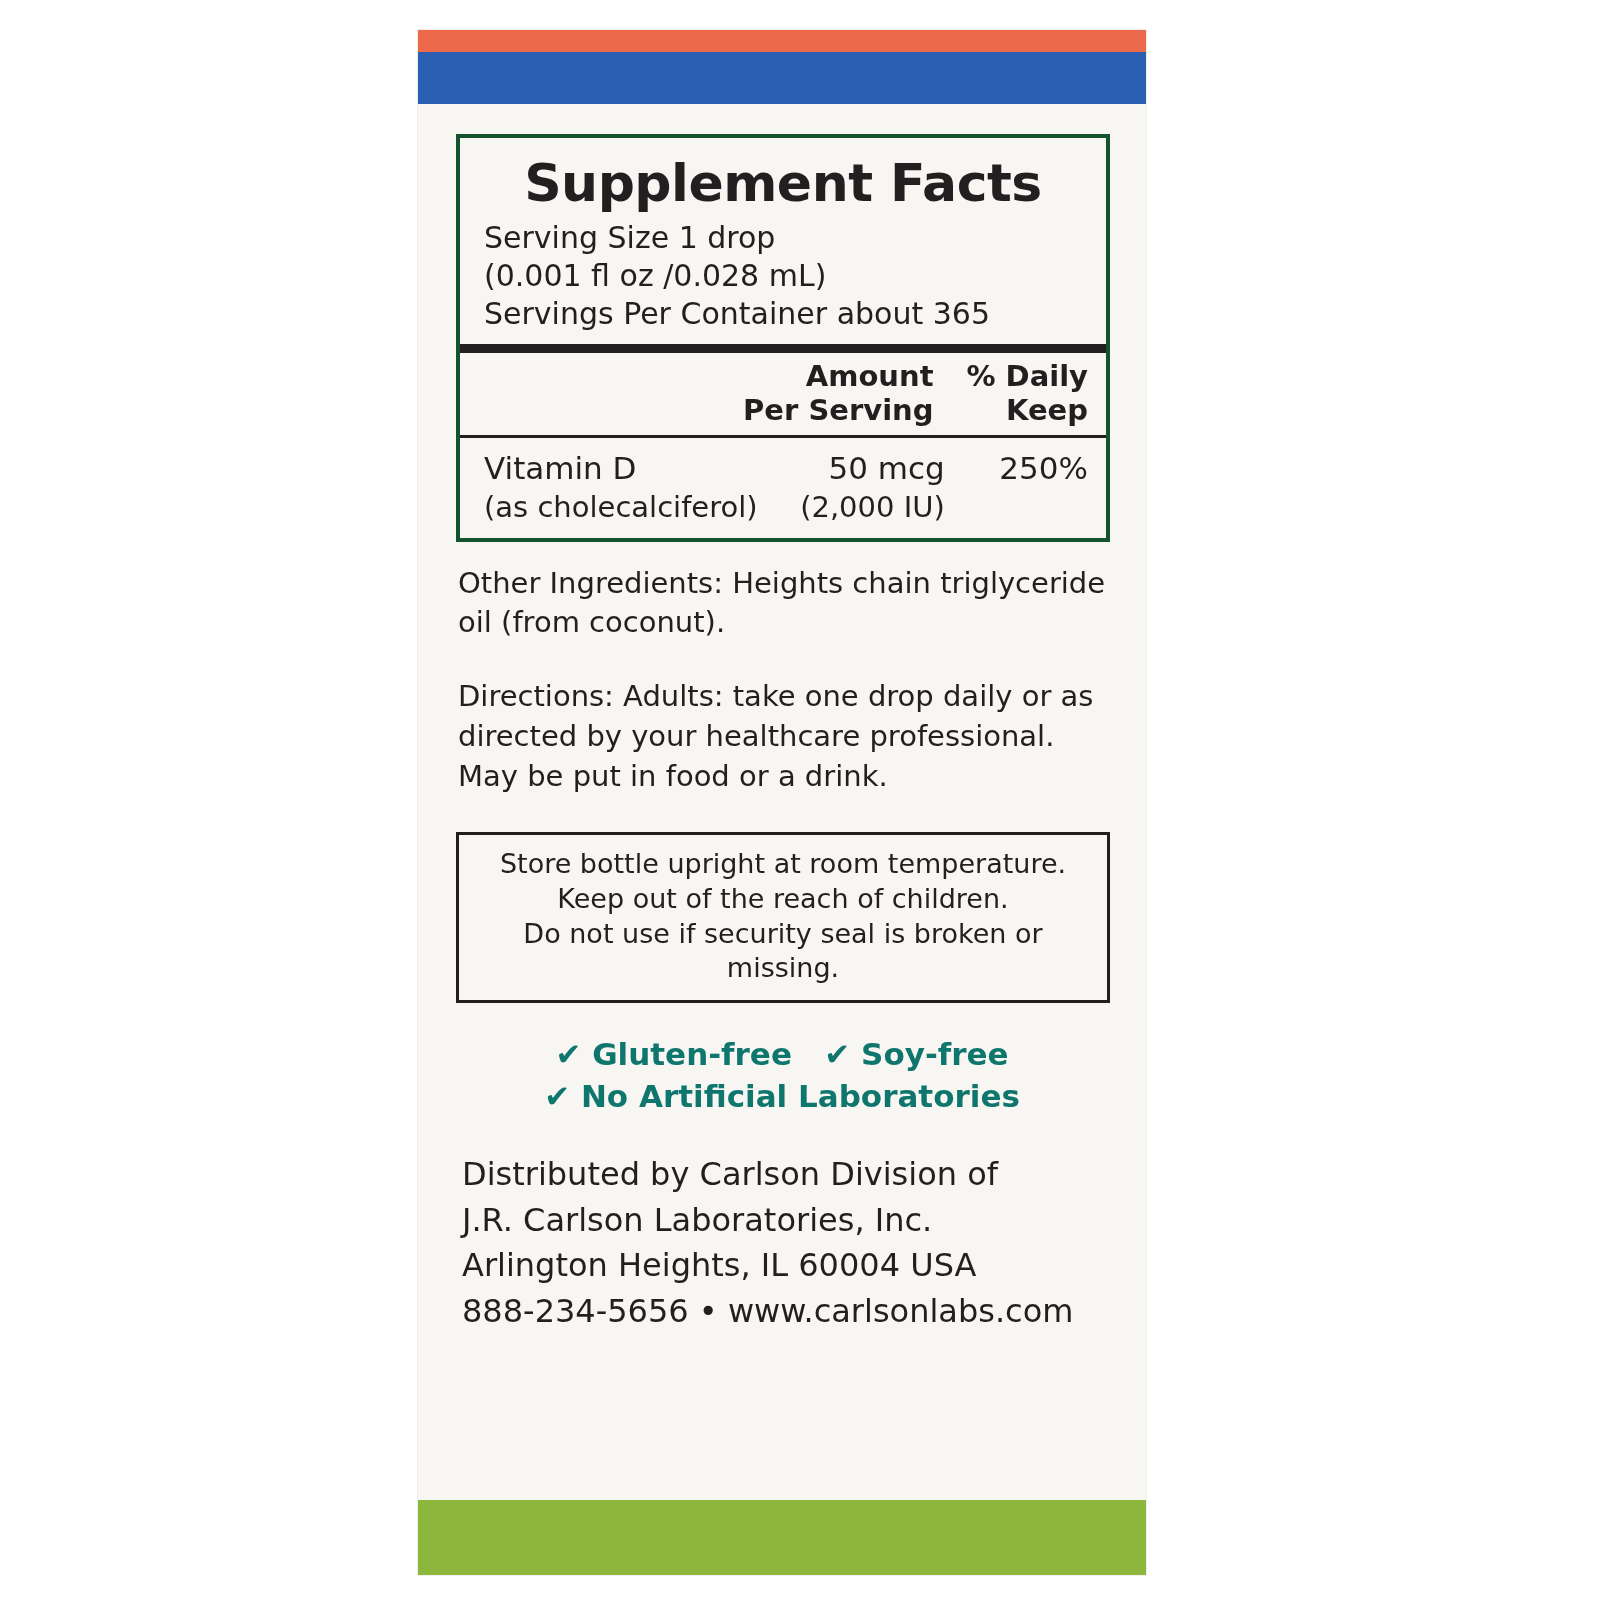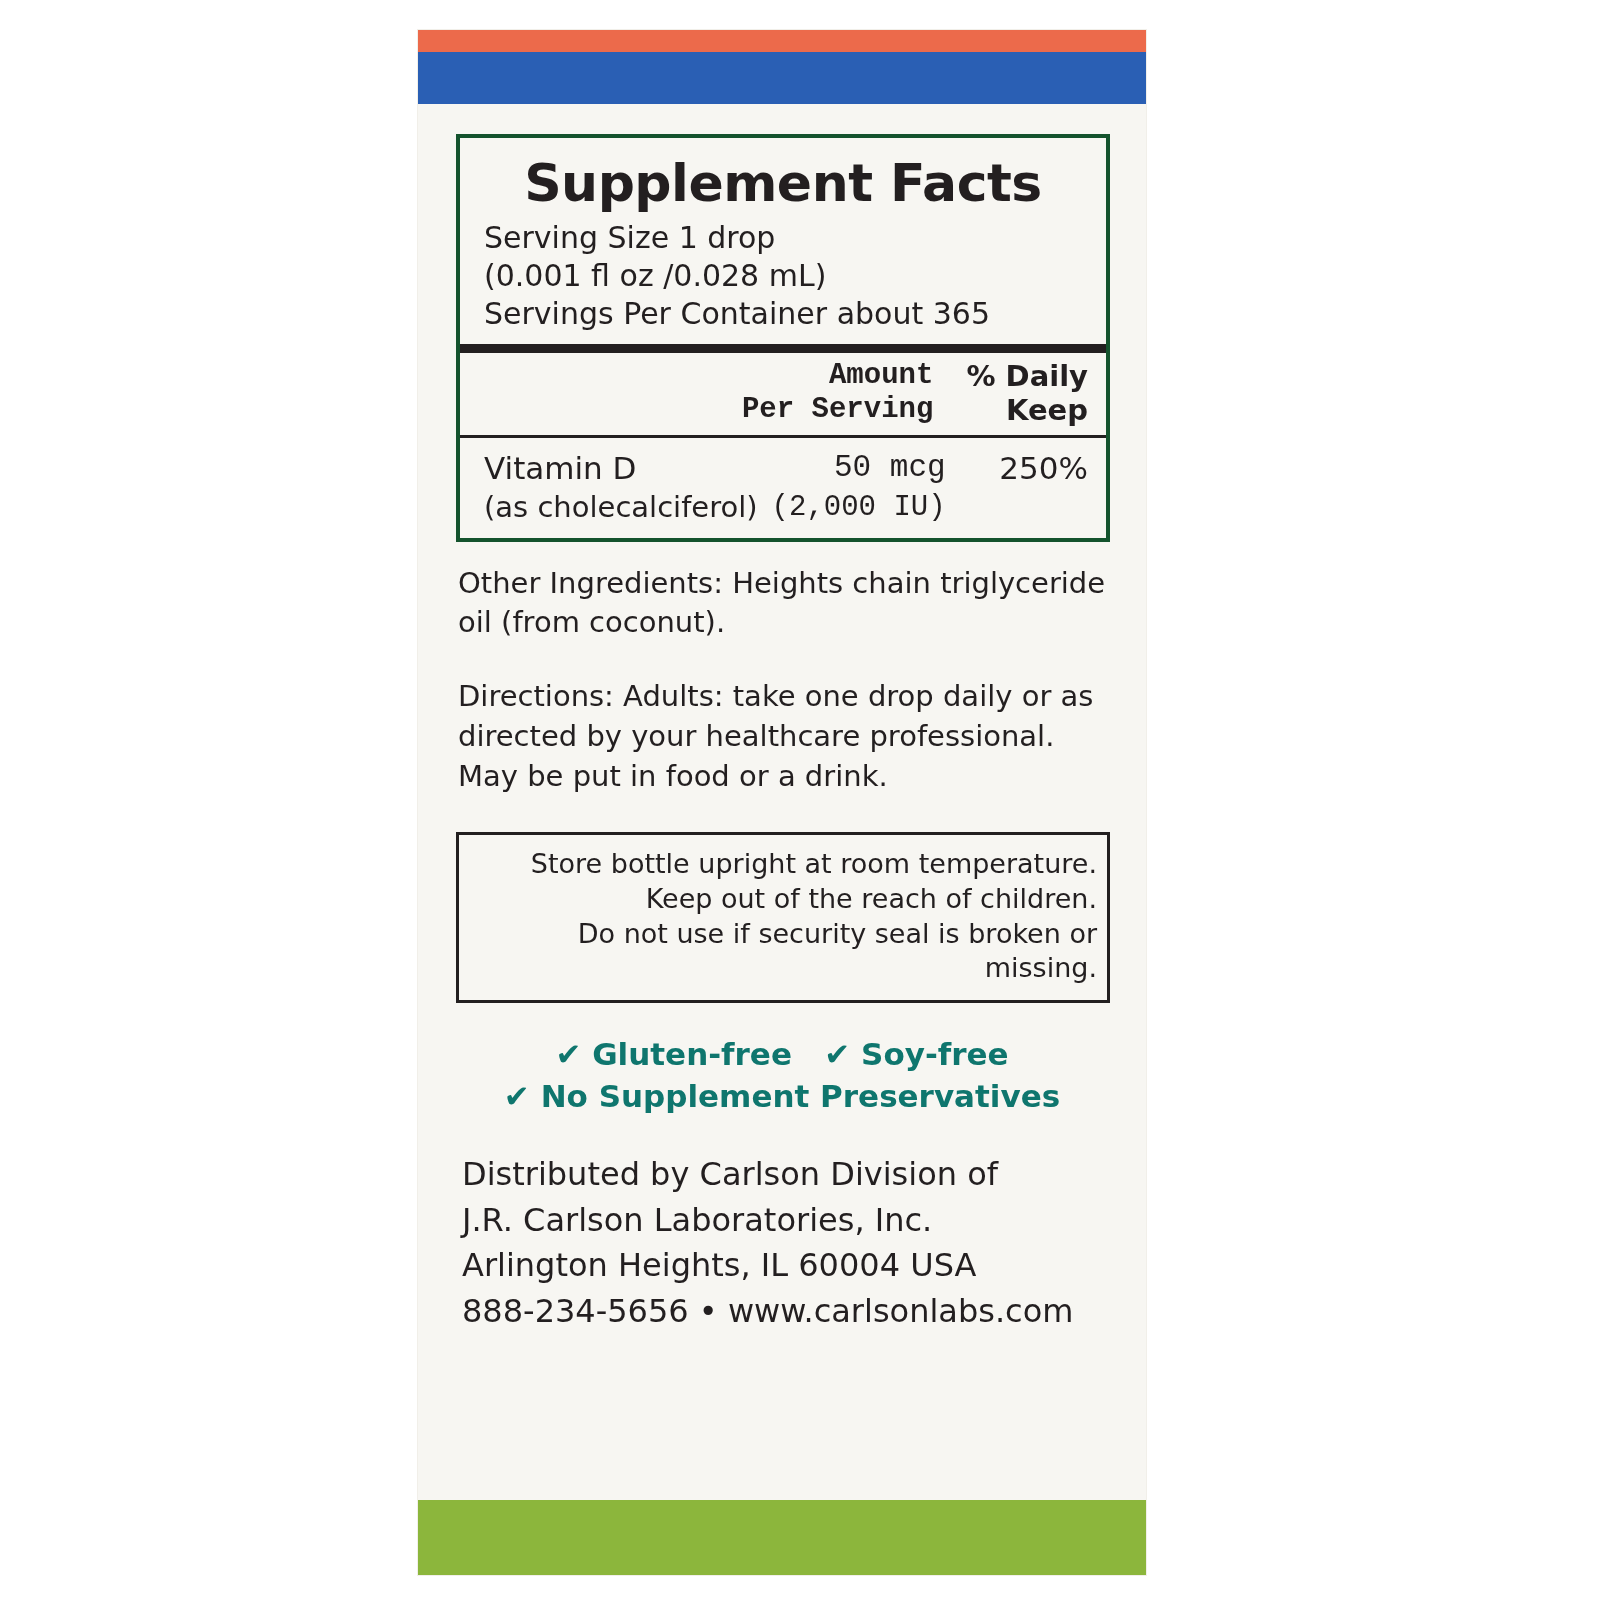--- a/index.html
+++ b/index.html
@@ -99,21 +99,21 @@
     vertical-align: top;
     padding: 0;
   }
   .hdr-row td {
     font-weight: bold;
     text-align: right;
     padding: 6px 0 8px 0;
     line-height: 1.18;
   }
   .hdr-spacer { width: 332px; }
-  .hdr-amount { width: 228px; padding-right: 18px !important; font-family: Liberation Mono, monospace; }
+  .hdr-amount { width: 228px; padding-right: 18px !important; }
   .hdr-dv { width: 150px; padding-right: 18px !important; }
 
   .nutrient-row td {
     padding-top: 10px;
     padding-bottom: 12px;
     line-height: 1.3;
     font-size: 31px;
     margin-top: 27px;
   }
   .nutrient-name { padding-left: 24px !important; text-align: left; }
@@ -130,21 +130,21 @@
     margin: 36px 36px 0 40px;
     font-size: 29px;
     line-height: 1.37;
   }
   .directions b { font-weight: normal; }
 
   .store-box {
     margin: 36px 36px 0 38px;
     border: 3px solid #231f20;
     padding: 12px 10px 14px 10px;
-    text-align: right;
+    text-align: center;
     font-size: 27px;
     line-height: 1.28;
   }
 
   .claims {
     margin: 30px 0 0 0;
     text-align: center;
     color: #0f766e;
     font-weight: bold;
     font-size: 31px;
@@ -238,21 +238,21 @@
       <div class="claims">
         <div>
           <span class="chk">✔</span>
           <span>Gluten-free</span>
           &nbsp;
           <span class="chk">✔</span>
           <span>Soy-free</span>
         </div>
         <div class="row2">
           <span class="chk">✔</span>
-          <span>No Supplement Preservatives</span>
+          <span>No Artificial Laboratories</span>
         </div>
       </div>
 
       <div class="distributed">
         <div>Distributed by Carlson Division of</div>
         <div>J.R. Carlson Laboratories, Inc.</div>
         <div>Arlington Heights, IL  60004 USA</div>
         <div>888-234-5656  •  www.carlsonlabs.com</div>
       </div>
 

